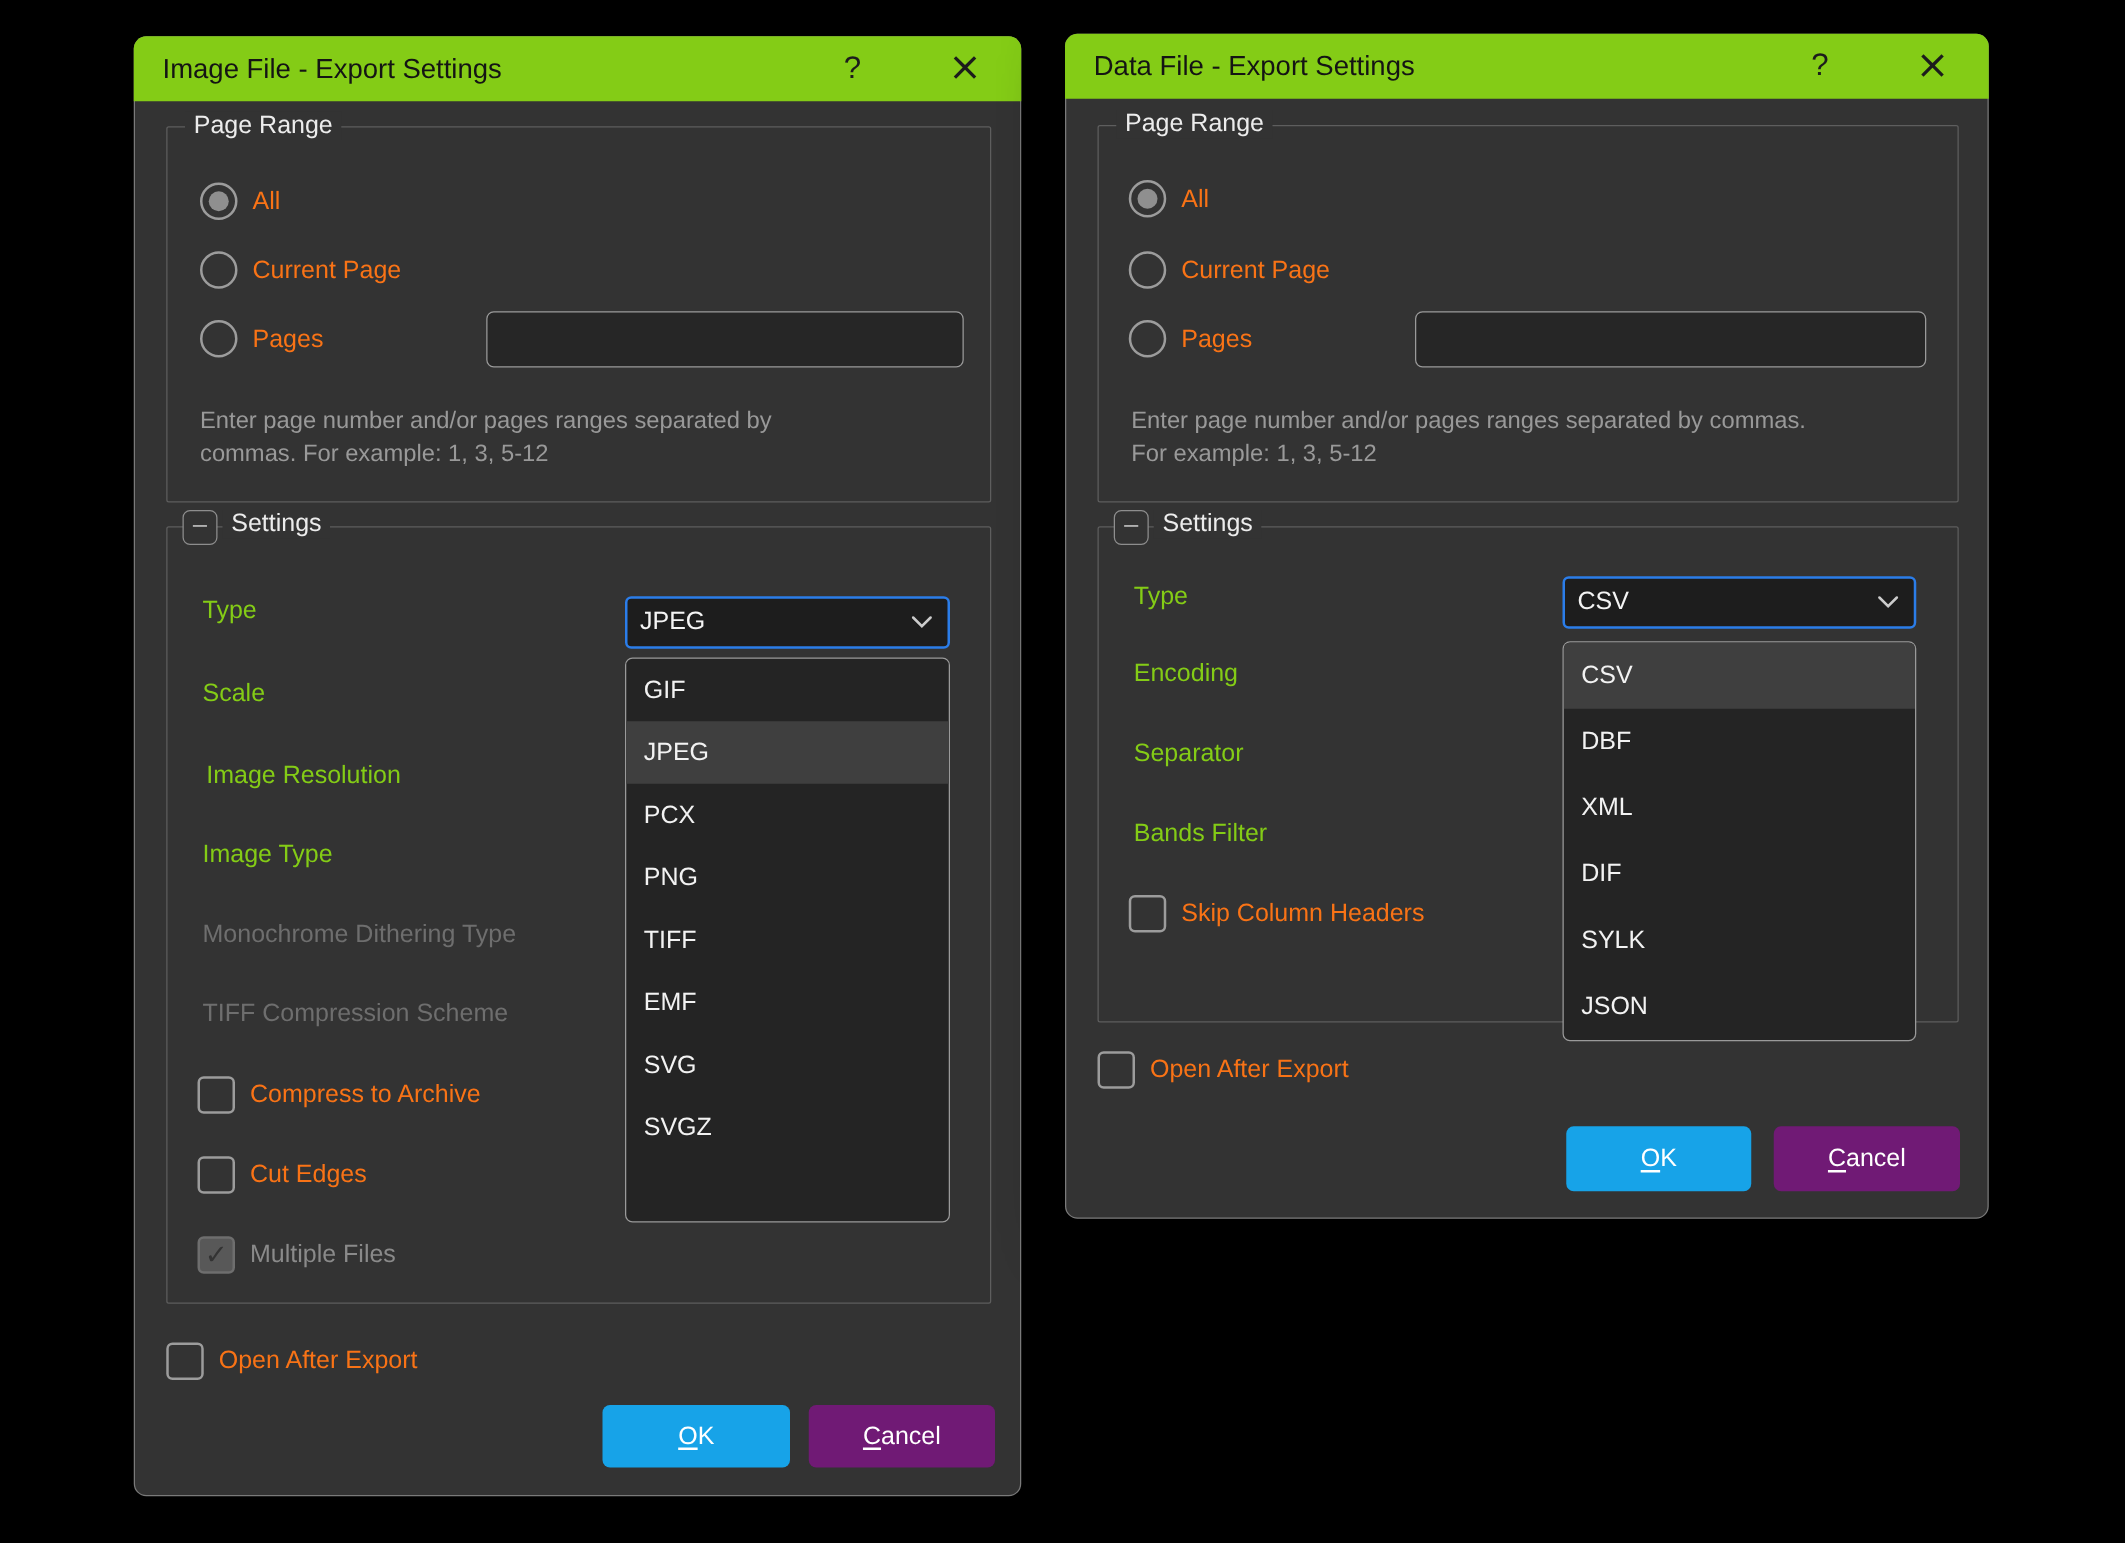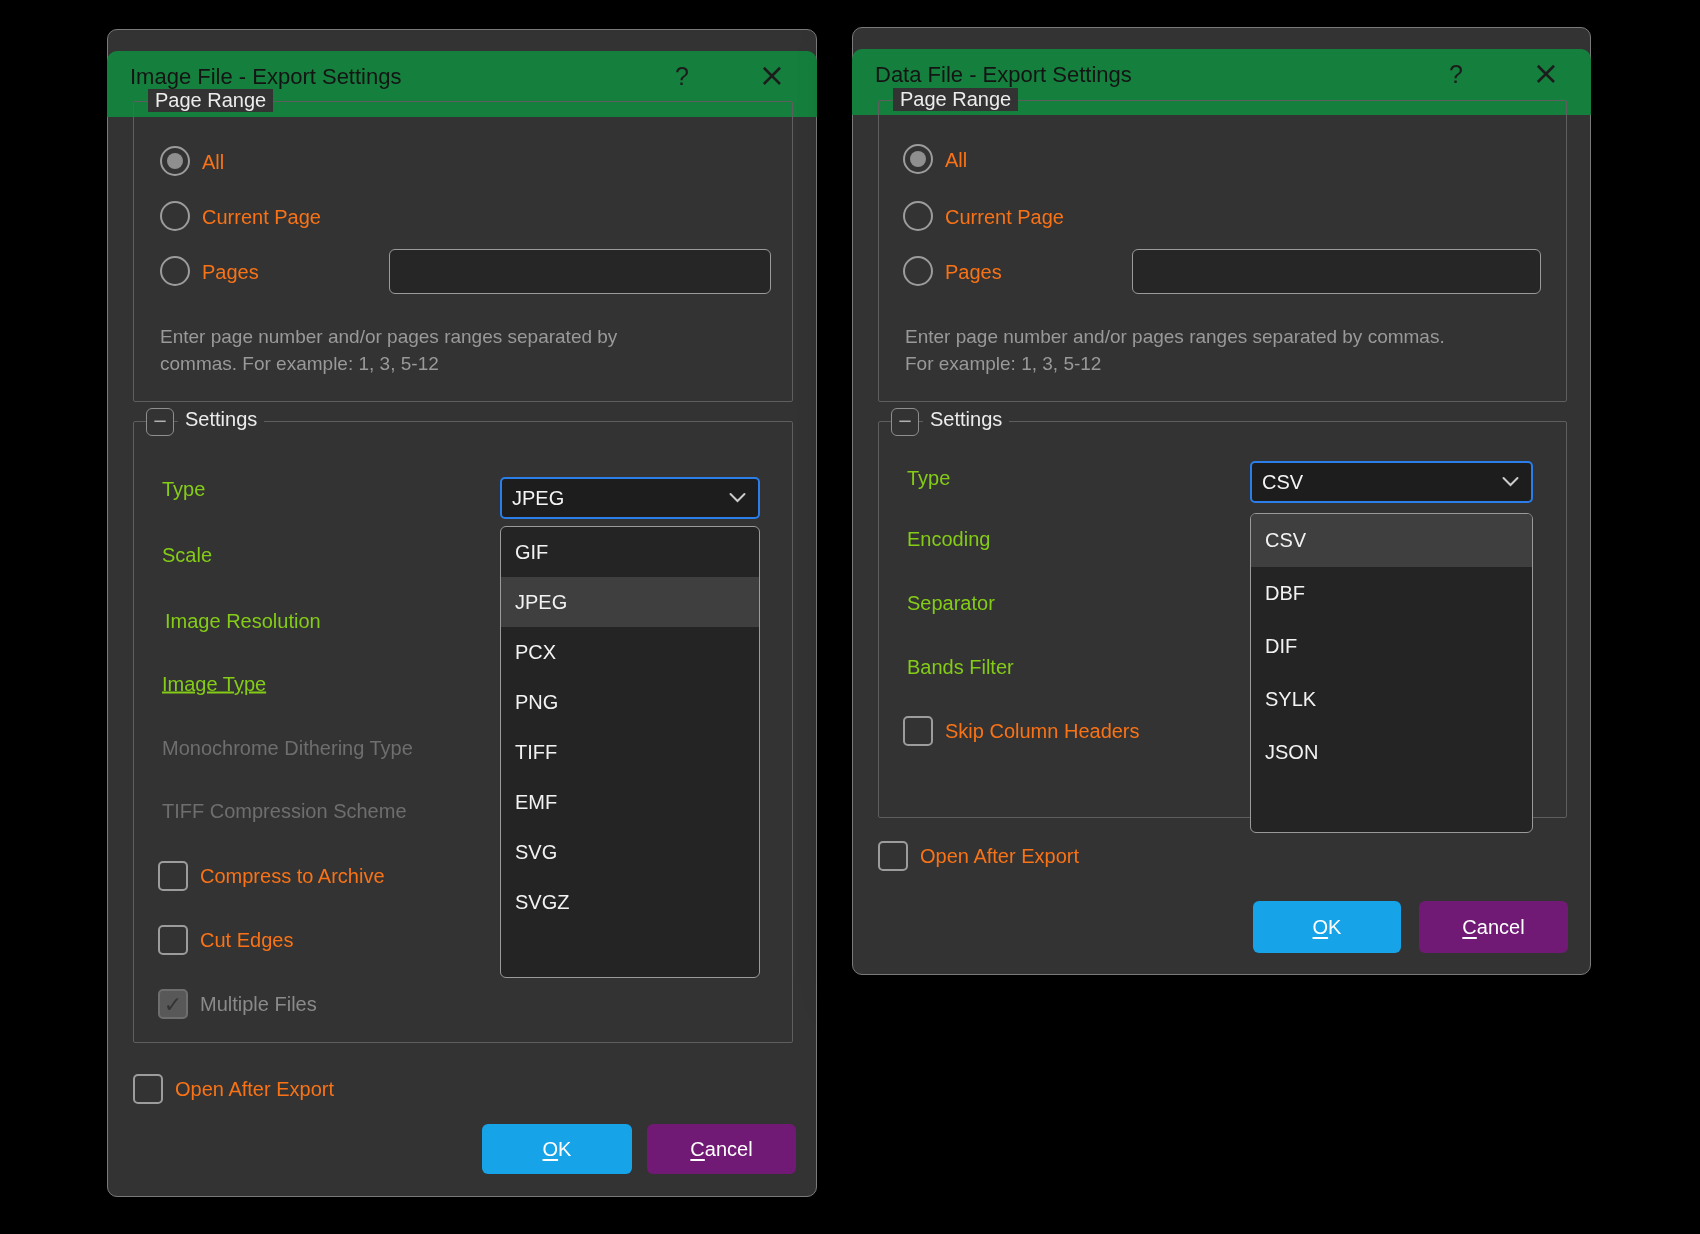--- a/index.html
+++ b/index.html
@@ -4,22 +4,22 @@
 <style>
   html,body{margin:0;padding:0;background:#000;}
   body{width:1700px;height:1234px;position:relative;overflow:hidden;
        font-family:"Liberation Sans",sans-serif;-webkit-font-smoothing:antialiased;}
 
   .dialog{position:absolute;background:#333333;border:1px solid #7a7a7a;
           border-radius:10px;box-shadow:0 14px 46px rgba(0,0,0,.85);}
   #dlg-left{left:107px;top:29px;width:708px;height:1166px;}
   #dlg-right{left:852px;top:27px;width:737px;height:946px;}
 
-  .titlebar{position:absolute;left:-1px;top:-1px;right:-1px;height:66px;background:#15803d;
-            border-radius:10px 10px 0 0;margin-top:22px;}
+  .titlebar{position:absolute;left:-1px;top:-1px;right:-1px;height:52px;background:#84cc16;
+            border-radius:10px 10px 0 0;}
   .title-text{position:absolute;left:23px;top:0;line-height:51px;font-size:22px;color:#141414;}
   .win-btn{position:absolute;top:0;width:36px;height:51px;text-align:center;color:#1c1c1c;cursor:default;}
   .help-btn{right:117px;font-size:25px;line-height:51px;}
   .close-btn{right:27px;font-size:32px;line-height:48px;font-family:"DejaVu Sans",sans-serif;}
 
   .groupbox{position:absolute;border:1px solid #5e5e5e;border-radius:2px;}
   .group-label{position:absolute;top:-13px;left:14px;background:#333333;padding:0 7px;
                font-size:20px;color:#ececec;white-space:nowrap;}
   .collapse-box{position:absolute;width:26px;height:26px;border:1px solid #8e8e8e;border-radius:6px;
                 background:#333333;color:#b0b0b0;text-align:center;line-height:24px;font-size:18px;
@@ -91,21 +91,21 @@
     <div>commas. For example: 1, 3, 5-12</div>
   </div>
 
   <div class="groupbox" style="left:25px;top:391px;width:658px;height:620px;"></div>
   <div class="collapse-box" style="left:38px;top:378px;">−</div>
   <div class="group-label" style="left:70px;top:378px;">Settings</div>
 
   <div class="lbl lbl-gray" style="left:54px;top:459px;">Type</div>
   <div class="lbl lbl-gray" style="left:54px;top:525px;">Scale</div>
   <div class="lbl lbl-gray" style="left:39px;top:591px;margin-left:18px;">Image Resolution</div>
-  <div class="lbl lbl-gray" style="left:54px;top:654px;text-decoration:underline;">Image Type</div>
+  <div class="lbl lbl-gray" style="left:54px;top:654px;">Image Type</div>
   <div class="lbl lbl-disabled" style="left:54px;top:718px;">Monochrome Dithering Type</div>
   <div class="lbl lbl-disabled" style="left:54px;top:781px;">TIFF Compression Scheme</div>
 
   <div class="combo" style="left:392px;top:447px;width:260px;height:42px;">
     <div class="combo-value">JPEG</div>
     <span class="chevron">
       <svg width="17" height="11" viewBox="0 0 17 11">
           <path d="M1.5 1.5 L8.5 8.5 L15.5 1.5" stroke="#cccccc" stroke-width="2" fill="none" stroke-linecap="round"></path>
         </svg>
     </span>
@@ -180,20 +180,21 @@
     <span class="chevron">
       <svg width="17" height="11" viewBox="0 0 17 11">
           <path d="M1.5 1.5 L8.5 8.5 L15.5 1.5" stroke="#cccccc" stroke-width="2" fill="none" stroke-linecap="round"></path>
         </svg>
     </span>
   </div>
 
   <div class="listbox" style="left:397px;top:485px;width:283px;height:320px;">
     <div class="list-item selected">CSV</div>
     <div class="list-item">DBF</div>
+    <div class="list-item">XML</div>
     <div class="list-item">DIF</div>
     <div class="list-item">SYLK</div>
     <div class="list-item">JSON</div>
   </div>
 
   <div class="checkbox" style="left:50px;top:688px;"></div>
   <div class="lbl lbl-white" style="left:92px;top:703px;">Skip Column Headers</div>
 
   <div class="checkbox" style="left:25px;top:813px;"></div>
   <div class="lbl lbl-white" style="left:67px;top:828px;">Open After Export</div>

